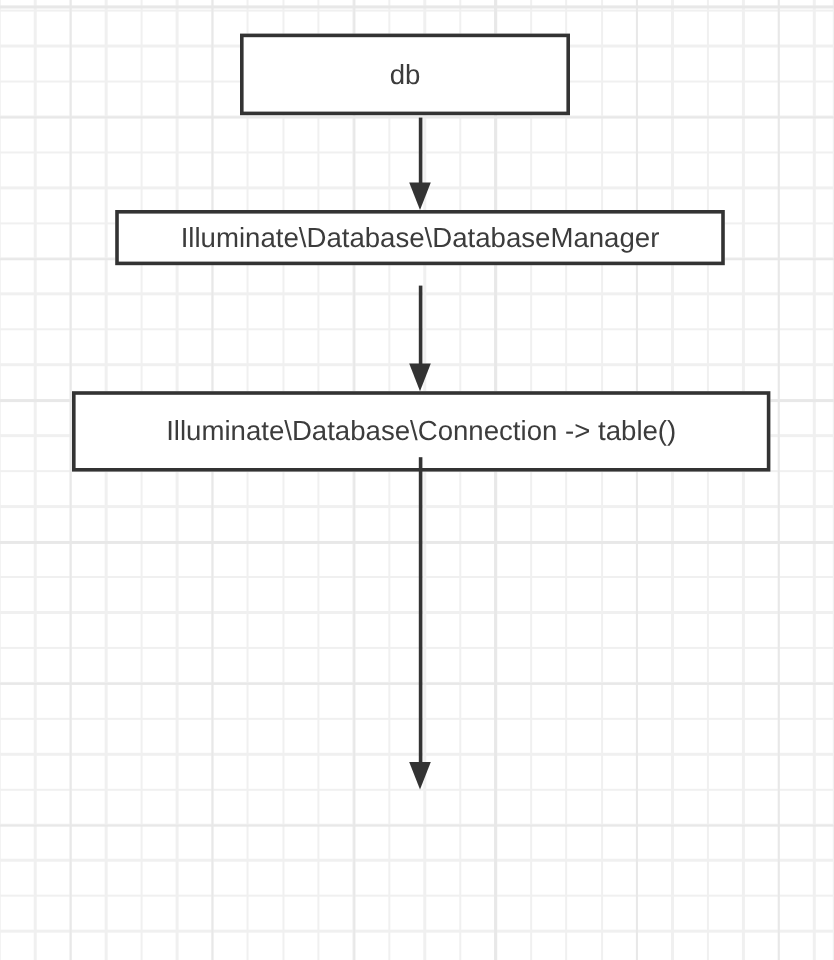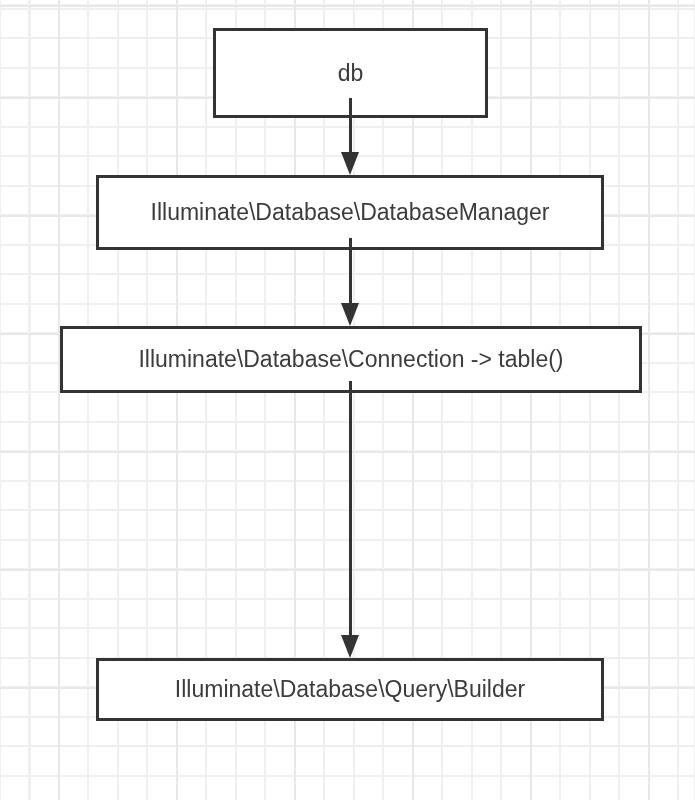--- a/index.html
+++ b/index.html
@@ -32,22 +32,22 @@
     border: 3px solid var(--node-border, #333333);
     display: flex;
     align-items: center;
     justify-content: center;
     font-size: 23px;
     line-height: 1;
     color: var(--text, #3c3c3c);
     white-space: nowrap;
   }
 
-  .node-1 { left: 213px; top: 28px;  width: 275px; height: 90px; align-items: center; }
-  .node-2 { left: 96px;  top: 175px; width: 508px; height: 75px; }
+  .node-1 { left: 200px; top: 28px;  width: 275px; height: 68px; align-items: center; }
+  .node-2 { left: 96px;  top: 175px; width: 508px; height: 46px; }
   .node-3 { left: 60px;  top: 326px; width: 582px; height: 67px; }
   .node-4 { left: 96px;  top: 658px; width: 508px; height: 63px; }
 
   .arrow {
     position: absolute;
     left: 341px;   
     width: 18px;
   }
   .arrow-1 { top: 98px;  height: 77px;  }
   .arrow-2 { top: 238px; height: 88px;  }
@@ -97,17 +97,14 @@
 
   <div class="node node-3">
     <span>Illuminate\Database\Connection -&gt; table()</span>
   </div>
 
   <div class="arrow arrow-3">
     <div class="arrow-line"></div>
     <div class="arrow-head"></div>
   </div>
 
-  <div class="node node-4">
-    <span>Illuminate\Database\Query\Builder</span>
-  </div>
 
 </div>
 
 </body></html>

